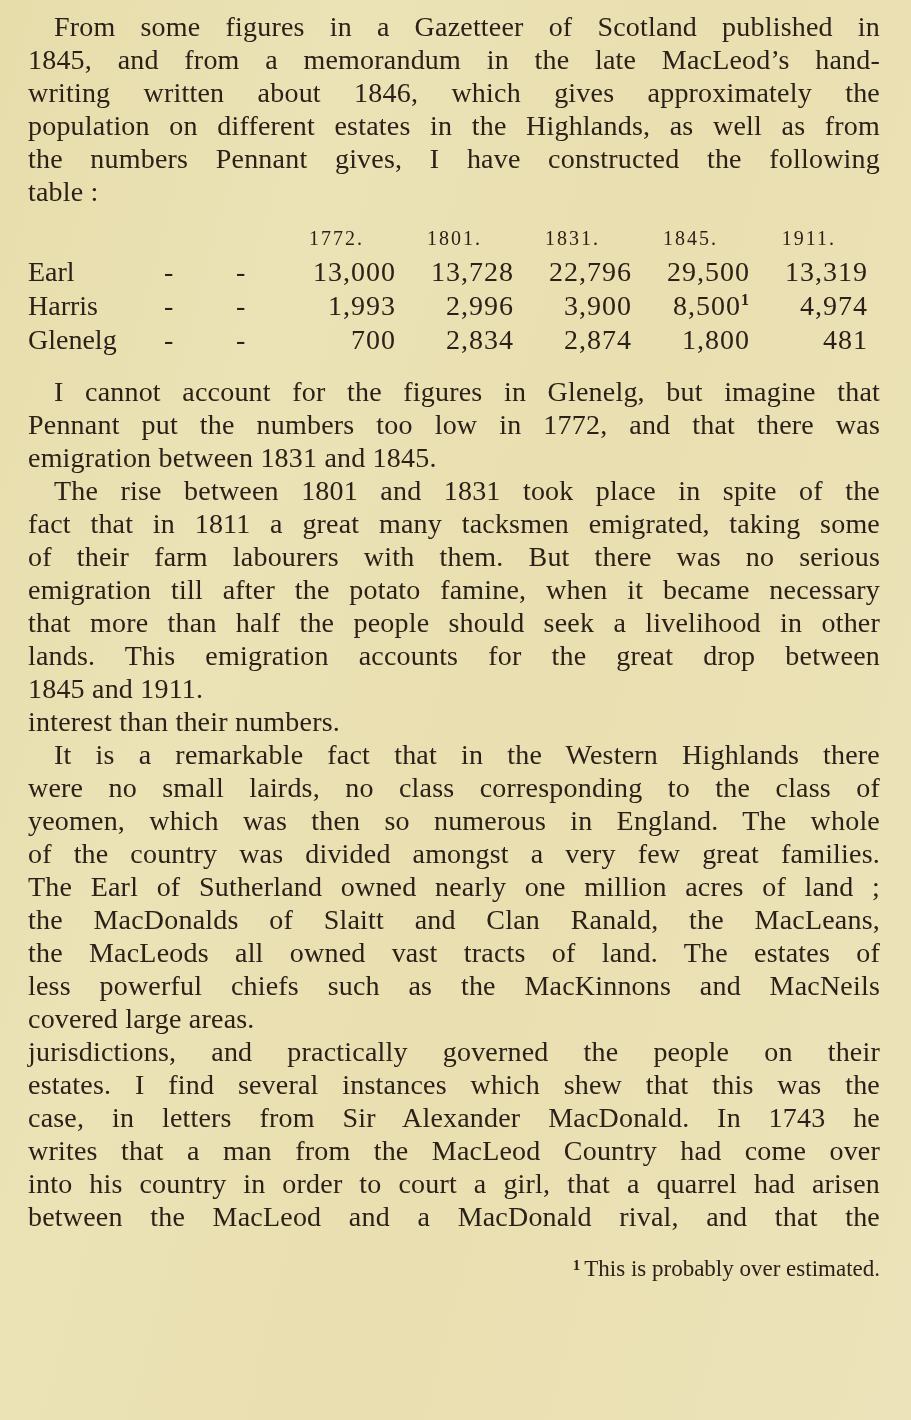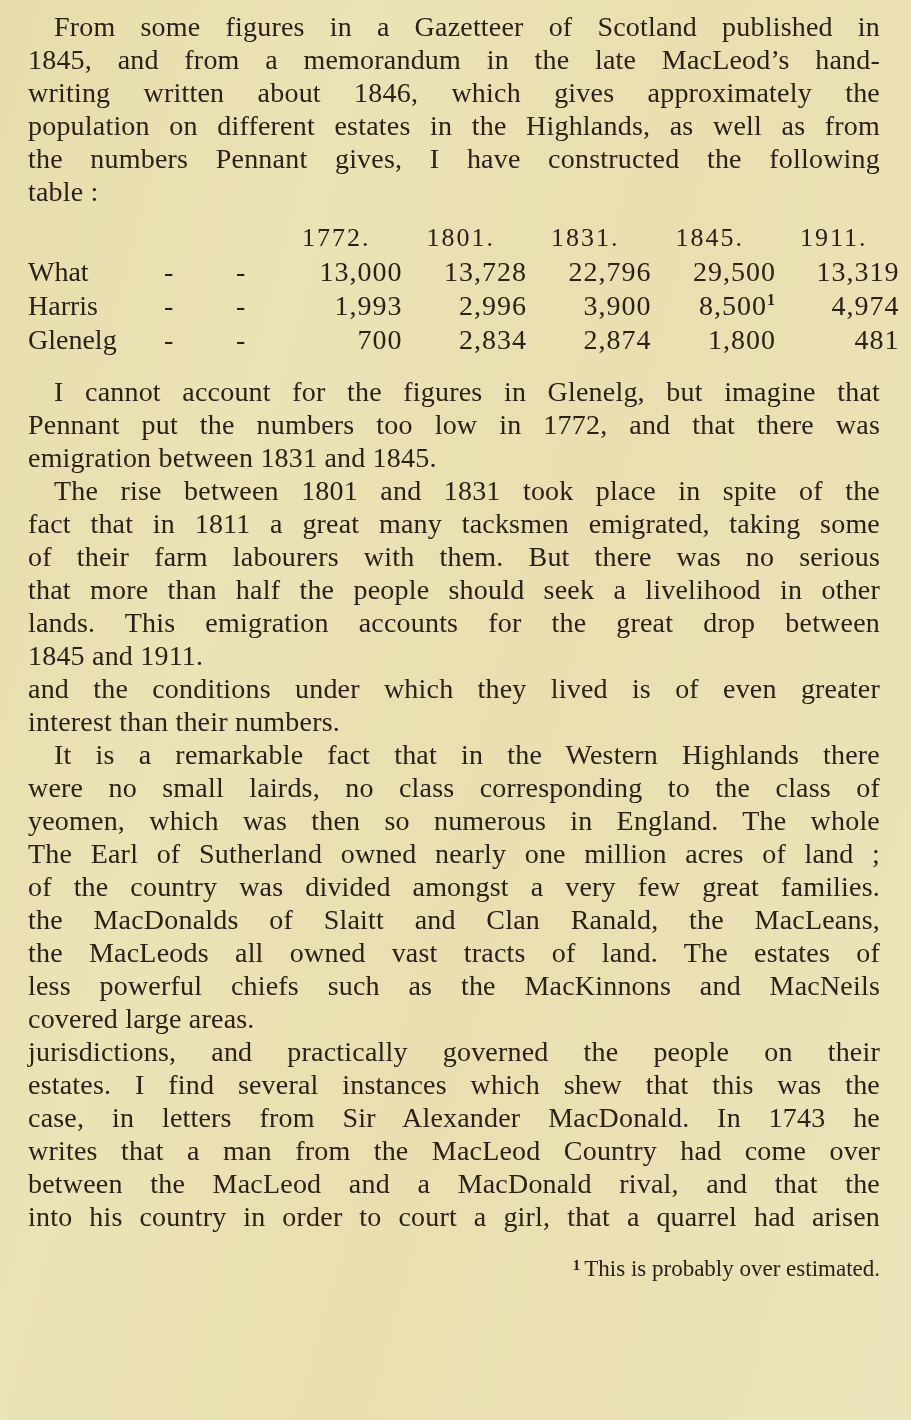--- a/index.html
+++ b/index.html
@@ -36,21 +36,21 @@
   
   .pop-table {
     display: grid;
     grid-template-columns: 118px 72px 72px repeat(5, 1fr);
     margin: 13px 0 18px 0;
     line-height: 34px;
   }
   .pop-table .hcell {
     text-align: right;
     padding-right: 44px;
-    font-size: 26px;
+    font-size: 20px;
     letter-spacing: 2px;
     margin-left: 12px;
   }
   .pop-table .cell-label { text-align: left; }
   .pop-table .cell-dash { text-align: left; padding-left: 18px; }
   .pop-table .cell-num { text-align: right; padding-right: 12px; letter-spacing: 1px; }
   .pop-table sup.table-sup {
     font-size: 16px;
     line-height: 0;
     vertical-align: 10px;
@@ -86,21 +86,21 @@
       </div>
       <div class="pop-table">
         <div></div>
         <div></div>
         <div></div>
         <div class="hcell">1772.</div>
         <div class="hcell">1801.</div>
         <div class="hcell">1831.</div>
         <div class="hcell">1845.</div>
         <div class="hcell">1911.</div>
-        <div class="cell-label">What</div>
+        <div class="cell-label">Earl</div>
         <div class="cell-dash">-</div>
         <div class="cell-dash">-</div>
         <div class="cell-num">13,000</div>
         <div class="cell-num">13,728</div>
         <div class="cell-num">22,796</div>
         <div class="cell-num">29,500</div>
         <div class="cell-num">13,319</div>
         <div class="cell-label">Harris</div>
         <div class="cell-dash">-</div>
         <div class="cell-dash">-</div>
@@ -120,45 +120,45 @@
       </div>
       <div class="paragraph">
         <div class="line indent">I cannot account for the figures in Glenelg, but imagine that</div>
         <div class="line">Pennant put the numbers too low in 1772, and that there was</div>
         <div class="line last">emigration between 1831 and 1845.</div>
       </div>
       <div class="paragraph">
         <div class="line indent">The rise between 1801 and 1831 took place in spite of the</div>
         <div class="line">fact that in 1811 a great many tacksmen emigrated, taking some</div>
         <div class="line">of their farm labourers with them.  But there was no serious</div>
+        <div class="line">emigration till after the potato famine, when it became necessary</div>
         <div class="line">that more than half the people should seek a livelihood in other</div>
         <div class="line">lands.  This emigration accounts for the great drop between</div>
         <div class="line last">1845 and 1911.</div>
       </div>
       <div class="paragraph">
-        <div class="line">and the conditions under which they lived is of even greater</div>
         <div class="line last">interest than their numbers.</div>
       </div>
       <div class="paragraph">
         <div class="line indent">It is a remarkable fact that in the Western Highlands there</div>
         <div class="line">were no small lairds, no class corresponding to the class of</div>
         <div class="line">yeomen, which was then so numerous in England.  The whole</div>
+        <div class="line">of the country was divided amongst a very few great families.</div>
         <div class="line">The Earl of Sutherland owned nearly one million acres of land ;</div>
-        <div class="line">of the country was divided amongst a very few great families.</div>
         <div class="line">the MacDonalds of Slaitt and Clan Ranald, the MacLeans,</div>
         <div class="line">the MacLeods all owned vast tracts of land.  The estates of</div>
         <div class="line">less powerful chiefs such as the MacKinnons and MacNeils</div>
         <div class="line last">covered large areas.</div>
       </div>
       <div class="paragraph">
         <div class="line">jurisdictions, and practically governed the people on their</div>
         <div class="line">estates.  I find several instances which shew that this was the</div>
         <div class="line">case, in letters from Sir Alexander MacDonald.  In 1743 he</div>
         <div class="line">writes that a man from the MacLeod Country had come over</div>
+        <div class="line">into his country in order to court a girl, that a quarrel had arisen</div>
         <div class="line">between the MacLeod and a MacDonald rival, and that the</div>
-        <div class="line">into his country in order to court a girl, that a quarrel had arisen</div>
       </div>
     </div>
 
   <div class="footnote">
     <sup>1</sup><span>This is probably over estimated.</span>
   </div>
 </div>
 
 </body></html>

